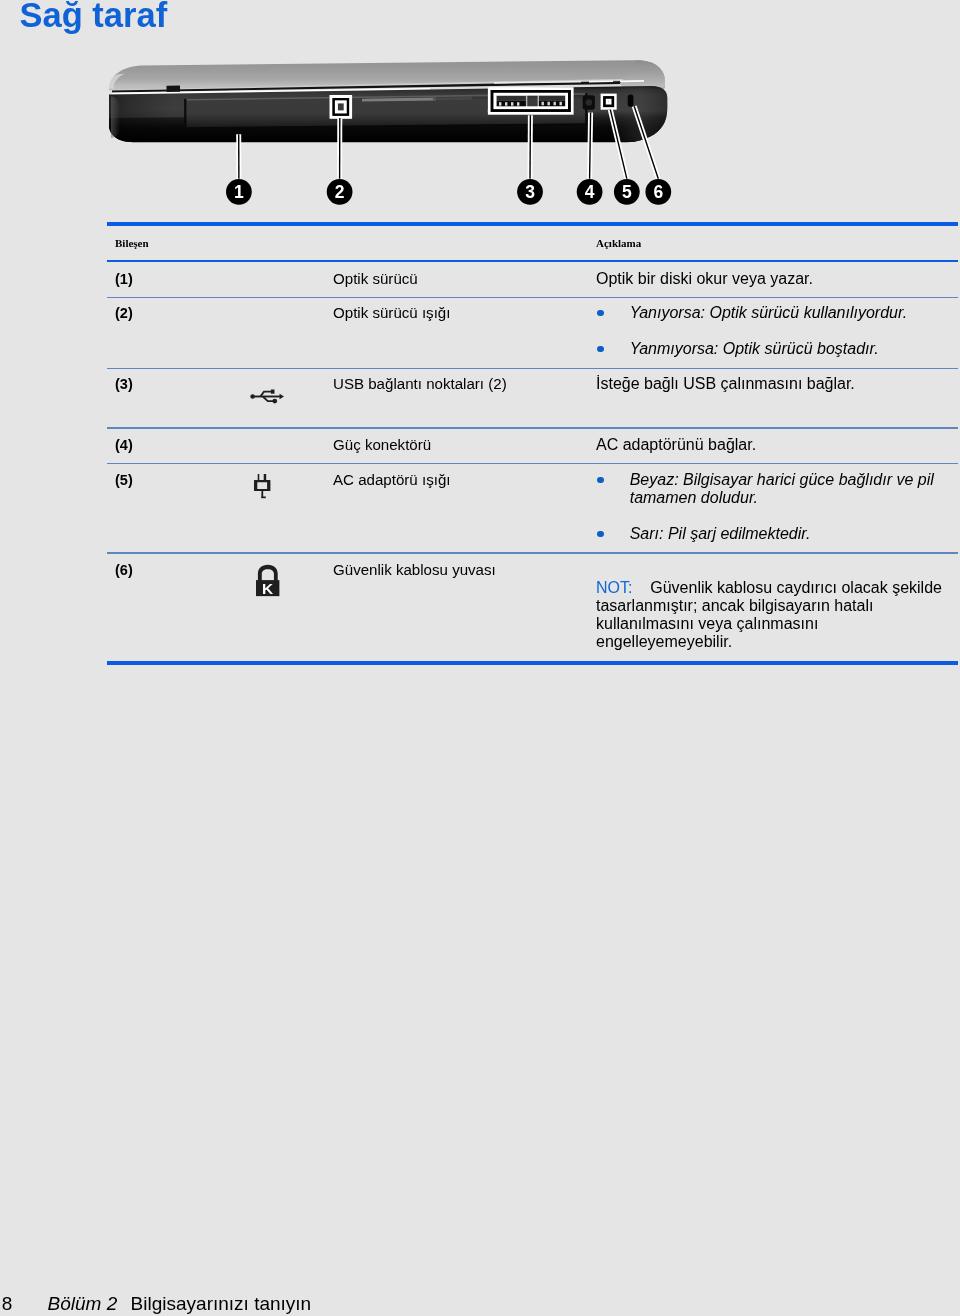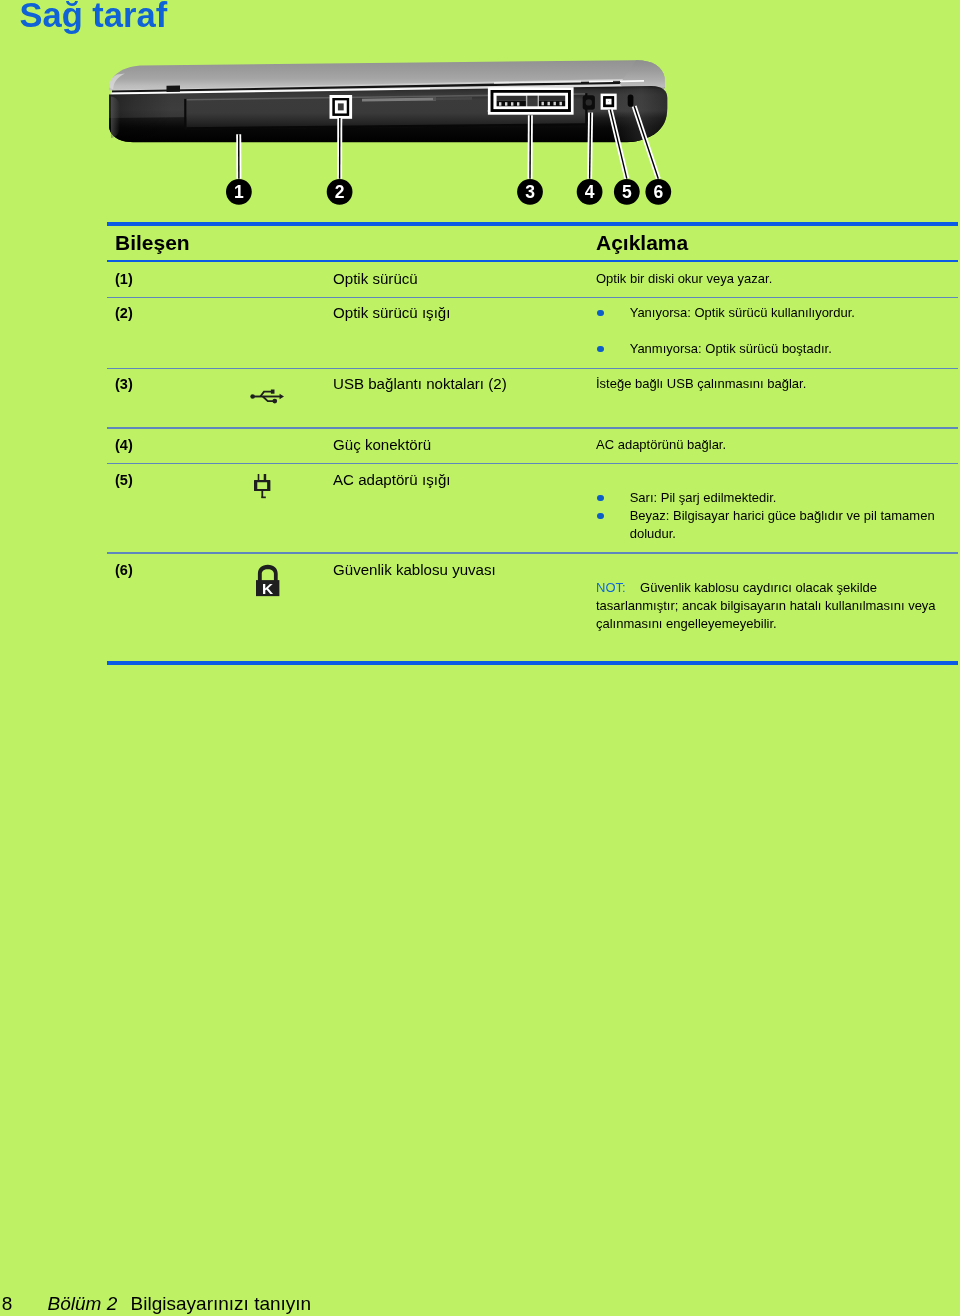--- a/index.html
+++ b/index.html
@@ -1,43 +1,43 @@
 <!DOCTYPE html>
 <html><head>
 <meta charset="utf-8">
 <title>Sag taraf</title>
 <style>
   html,body{margin:0;padding:0;background:#ffffff;}
   body{width:960px;height:1316px;position:relative;overflow:hidden;
        font-family:"Liberation Sans",sans-serif;color:#000;}
-  .page{position:absolute;left:0;top:0;width:960px;height:1316px;background:#bef264;}
+  .page{position:absolute;left:0;top:0;width:960px;height:1316px;background:#e5e5e5;}
 
   
   #page-title{position:absolute;left:19.5px;top:-2px;font-size:34.5px;line-height:34.5px;
               font-weight:bold;color:#1063D6;white-space:nowrap;}
 
   
   #figure{position:absolute;left:100px;top:56.3px;width:600px;height:160px;}
 
   
   #comp-table{position:absolute;left:107px;top:222px;width:851px;}
   .rule{background:#0B5BE6;width:100%;position:absolute;left:0;}
   .rule-thick{height:4px;}
   .rule-mid{height:2px;}
   .rule-thin{height:1.4px;background:#5E87BE;}
   .tr{position:absolute;left:0;width:851px;}
   .cell-num{position:absolute;left:8px;top:0;font-size:14.5px;font-weight:bold;
             line-height:18px;white-space:nowrap;}
   .cell-icon{position:absolute;left:110px;top:0;width:80px;height:40px;}
   .cell-name{position:absolute;left:226px;top:0;font-size:15.1px;line-height:18px;
              width:272px;}
-  .cell-desc{position:absolute;left:489px;top:0;font-size:13px;line-height:18px;
+  .cell-desc{position:absolute;left:489px;top:0;font-size:16px;line-height:18px;
              width:348px;}
-  .hdr .cell-num,.hdr .cell-desc{font-weight:bold;font-size:21px;}
-  .bul{position:relative;padding-left:33.7px;}
+  .hdr .cell-num,.hdr .cell-desc{font-weight:bold;font-size:11px;font-family:Liberation Serif, serif;}
+  .bul{position:relative;padding-left:33.7px;font-style:italic;}
   .bul:before{content:"";position:absolute;left:1.3px;top:6px;width:6.3px;height:6.3px;
               border-radius:50%;background:#0E5EC9;}
   .note-lbl{color:#1067D8;font-weight:normal;}
 
   
   #footer{position:absolute;left:1.8px;top:1292.7px;font-size:19px;line-height:21px;
           white-space:nowrap;}
   #footer .chp{position:absolute;left:45.8px;top:0;font-style:italic;}
   #footer .sec{position:absolute;left:128.8px;top:0;}
 </style>
@@ -301,22 +301,22 @@
             <rect x="97" y="0" width="25" height="66"></rect>
             <path d="M6 60 H158 A6 6 0 0 1 164 66 V165 A6 6 0 0 1 158 171 H6 A6 6 0 0 1 0 165 V66 A6 6 0 0 1 6 60 Z
                      M33 82 H131 V150 H33 Z" fill-rule="evenodd"></path>
             <rect x="74" y="166" width="18" height="74"></rect>
             <rect x="74" y="225" width="44" height="17"></rect>
           </g>
         </svg>
       </div>
       <div class="cell-name">AC adaptörü ışığı</div>
       <div class="cell-desc">
+        <div class="bul">Beyaz: Bilgisayar harici güce bağlıdır ve pil tamamen doludur.</div>
         <div class="bul" style="margin-top:18px">Sarı: Pil şarj edilmektedir.</div>
-        <div class="bul">Beyaz: Bilgisayar harici güce bağlıdır ve pil tamamen doludur.</div>
       </div>
     </div>
 
     <div class="rule rule-thin" style="top:330.4px"></div>
 
     <div class="tr" style="top:338.9px">
       <div class="cell-num">(6)</div>
       <div class="cell-icon">
         <svg viewBox="0 0 235 323" width="23.4" height="32.3" style="position:absolute;left:39.2px;top:3.6px">
           <g fill="#1f1f1f">

